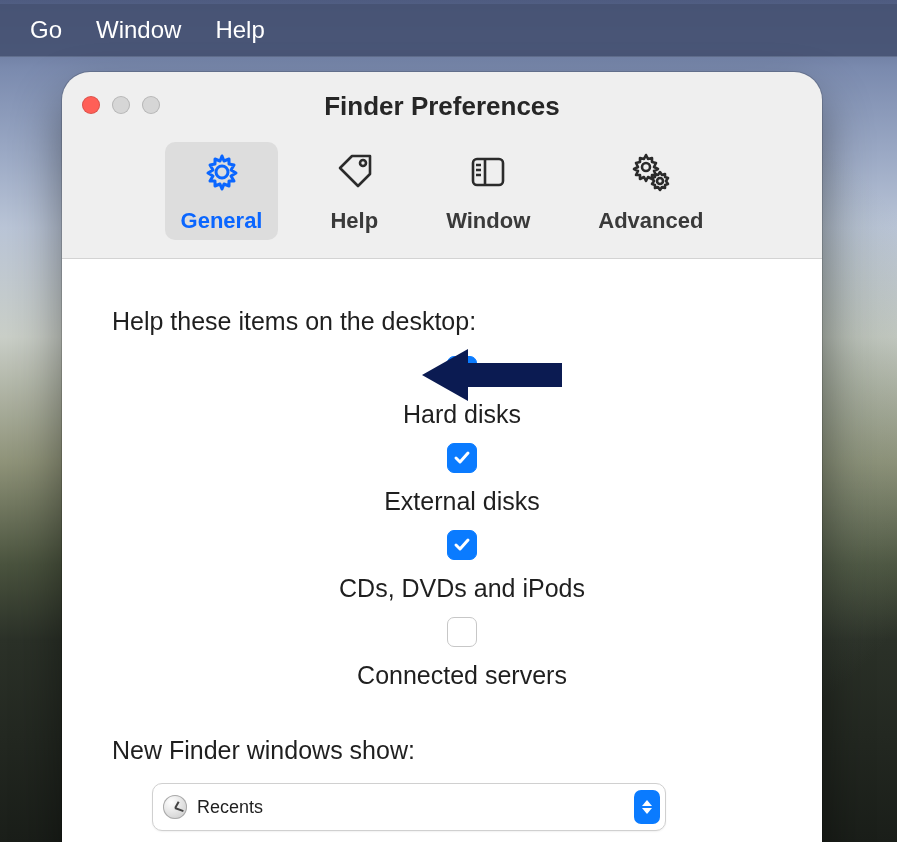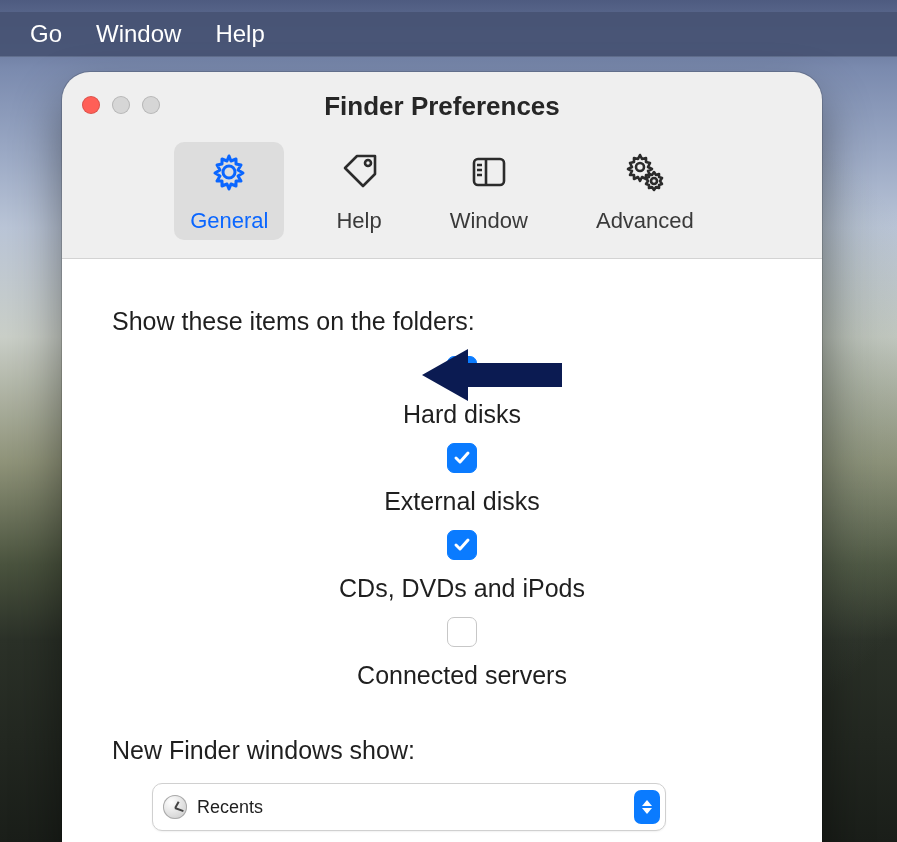--- a/index.html
+++ b/index.html
@@ -27,22 +27,22 @@
         #c9cec7 40%,
         #8e9278 55%,
         #4a533e 67%,
         #2b3128 76%,
         #1a1e19 100%);
   }
 
   
   .menubar {
     position: absolute;
-    top: 12px; left: 0; right: 0;
-    height: 44px;
+    top: 4px; left: 0; right: 0;
+    height: 52px;
     background: rgba(70, 82, 115, 0.92);
     display: flex;
     align-items: center;
     gap: 34px;
     padding-left: 30px;
     color: #fff;
     font-size: 24px;
     font-weight: 500;
     box-shadow: 0 1px 0 rgba(0,0,0,.15);
   }
@@ -98,20 +98,21 @@
   .tab {
     display: flex;
     flex-direction: column;
     align-items: center;
     gap: 10px;
     padding: 10px 16px 6px;
     border-radius: 10px;
     font-size: 22px;
     color: #3a3a3a;
     cursor: default;
+    font-weight: bold;
   }
   .tab.active {
     background: #dddddd;
     color: #0a66ff;
   }
   .tab svg { width: 40px; height: 40px; }
   .tab.active svg { stroke: #0a66ff; fill: none; }
   .tab:not(.active) svg { stroke: #2b2b2b; fill: none; }
 
   .pane {
@@ -300,21 +301,21 @@
               <path d="M29 20 L31 23 L34 22 L34 25 L37 26 L35 29 L37 32 L34 33 L34 36 L31 35 L29 38 L27 35 L24 36 L24 33 L21 32 L23 29 L21 26 L24 25 L24 22 L27 23 Z"></path>
             </g>
           </svg>
         </span>
         <span>Advanced</span>
       </div>
     </div>
 
     <div class="pane">
 
-      <div class="section-label">Show these items on the folders:</div>
+      <div class="section-label">Help these items on the desktop:</div>
 
       <div class="check-list">
         <div class="check-row">
           <div class="cb checked">
             <svg viewBox="0 0 18 18">
                 <path d="M3 9 L7 13 L15 4" stroke="#fff" stroke-width="3" fill="none" stroke-linecap="round" stroke-linejoin="round"></path>
               </svg>
           </div>
           <span>Hard disks</span>
         </div>

